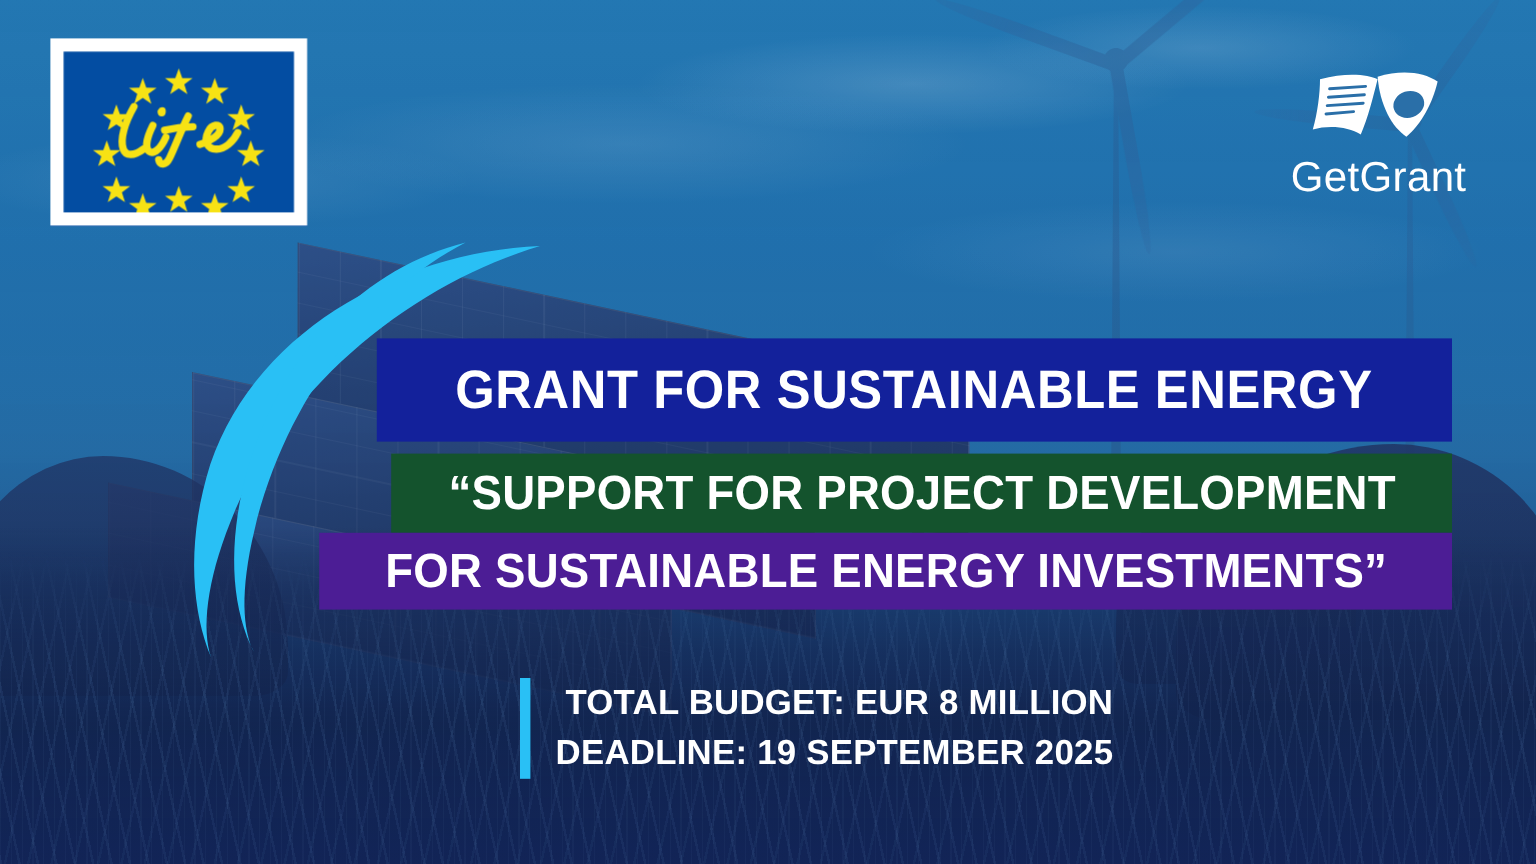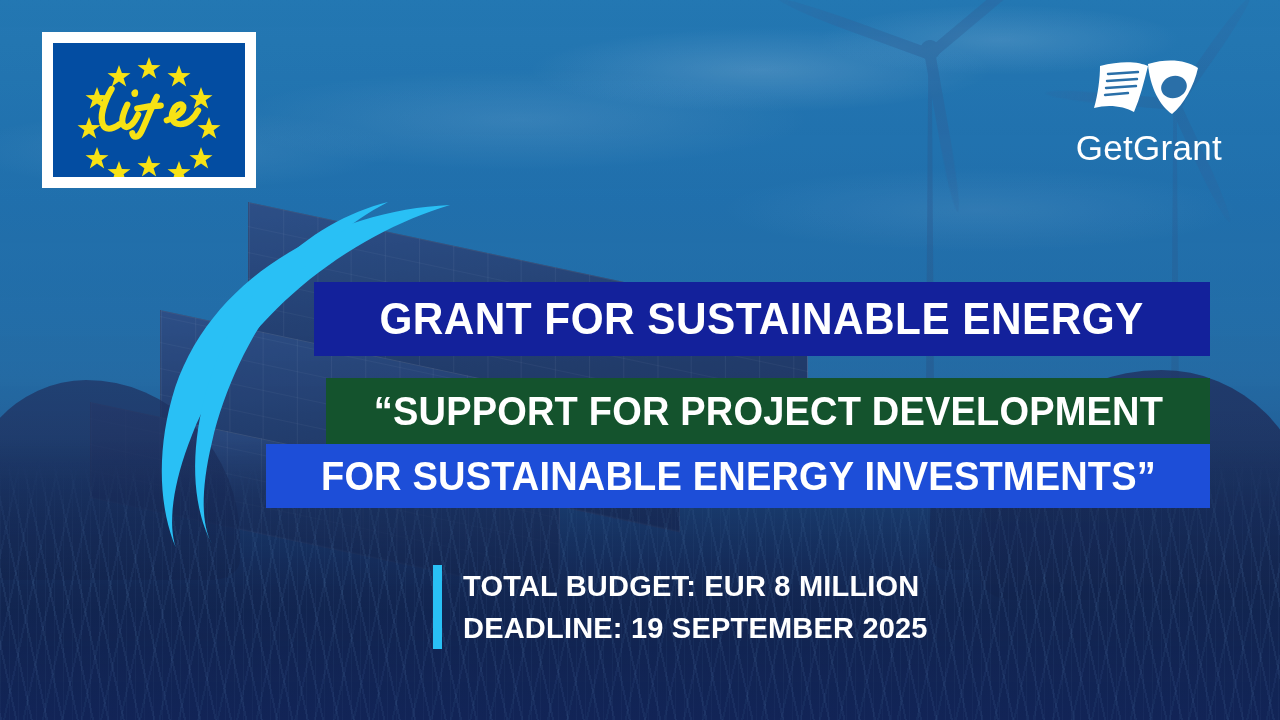--- a/index.html
+++ b/index.html
@@ -158,21 +158,21 @@
     letter-spacing: 0.3px;
     font-weight: 400;
     line-height: 1;
     font-family: "Liberation Sans", sans-serif;
   }
 
   
   #title-banner {
     position: absolute;
     left: 314px; top: 282px;
-    width: 896px; height: 74px;
+    width: 896px; height: 86px;
     background: #13219b;
     display: flex; align-items: center; justify-content: center;
   }
   #title-text {
     color: #ffffff;
     font-size: 45px;
     font-weight: bold;
     letter-spacing: 0.5px;
     white-space: nowrap;
     transform: scaleX(0.94);
@@ -183,21 +183,21 @@
     position: absolute;
     left: 326px; top: 378px;
     width: 884px; height: 66px;
     background: #14532d;
     display: flex; align-items: center; justify-content: center;
   }
   #subtitle-line2 {
     position: absolute;
     left: 266px; top: 444px;
     width: 944px; height: 64px;
-    background: #1d4ed8;
+    background: #4c1d95;
     display: flex; align-items: center; justify-content: center;
   }
   .subtitle-text {
     color: #ffffff;
     font-size: 40px;
     font-weight: bold;
     letter-spacing: 0.2px;
     white-space: nowrap;
     transform: scaleX(0.95);
     font-family: "Liberation Sans", sans-serif;
@@ -208,21 +208,21 @@
     position: absolute;
     left: 433px; top: 565px;
     display: flex; align-items: stretch;
   }
   #details-bar {
     width: 9px;
     background: #29c0f5;
     margin-right: 21px;
     flex: 0 0 auto;
   }
-  #details-lines { display: flex; flex-direction: column; justify-content: center; }
+  #details-lines { display: flex; flex-direction: column; justify-content: center; align-items: flex-end; }
   .detail-line {
     color: #ffffff;
     font-size: 29px;
     font-weight: bold;
     letter-spacing: 0.2px;
     line-height: 42px;
     white-space: nowrap;
     font-family: "Liberation Sans", sans-serif;
   }
 </style>

